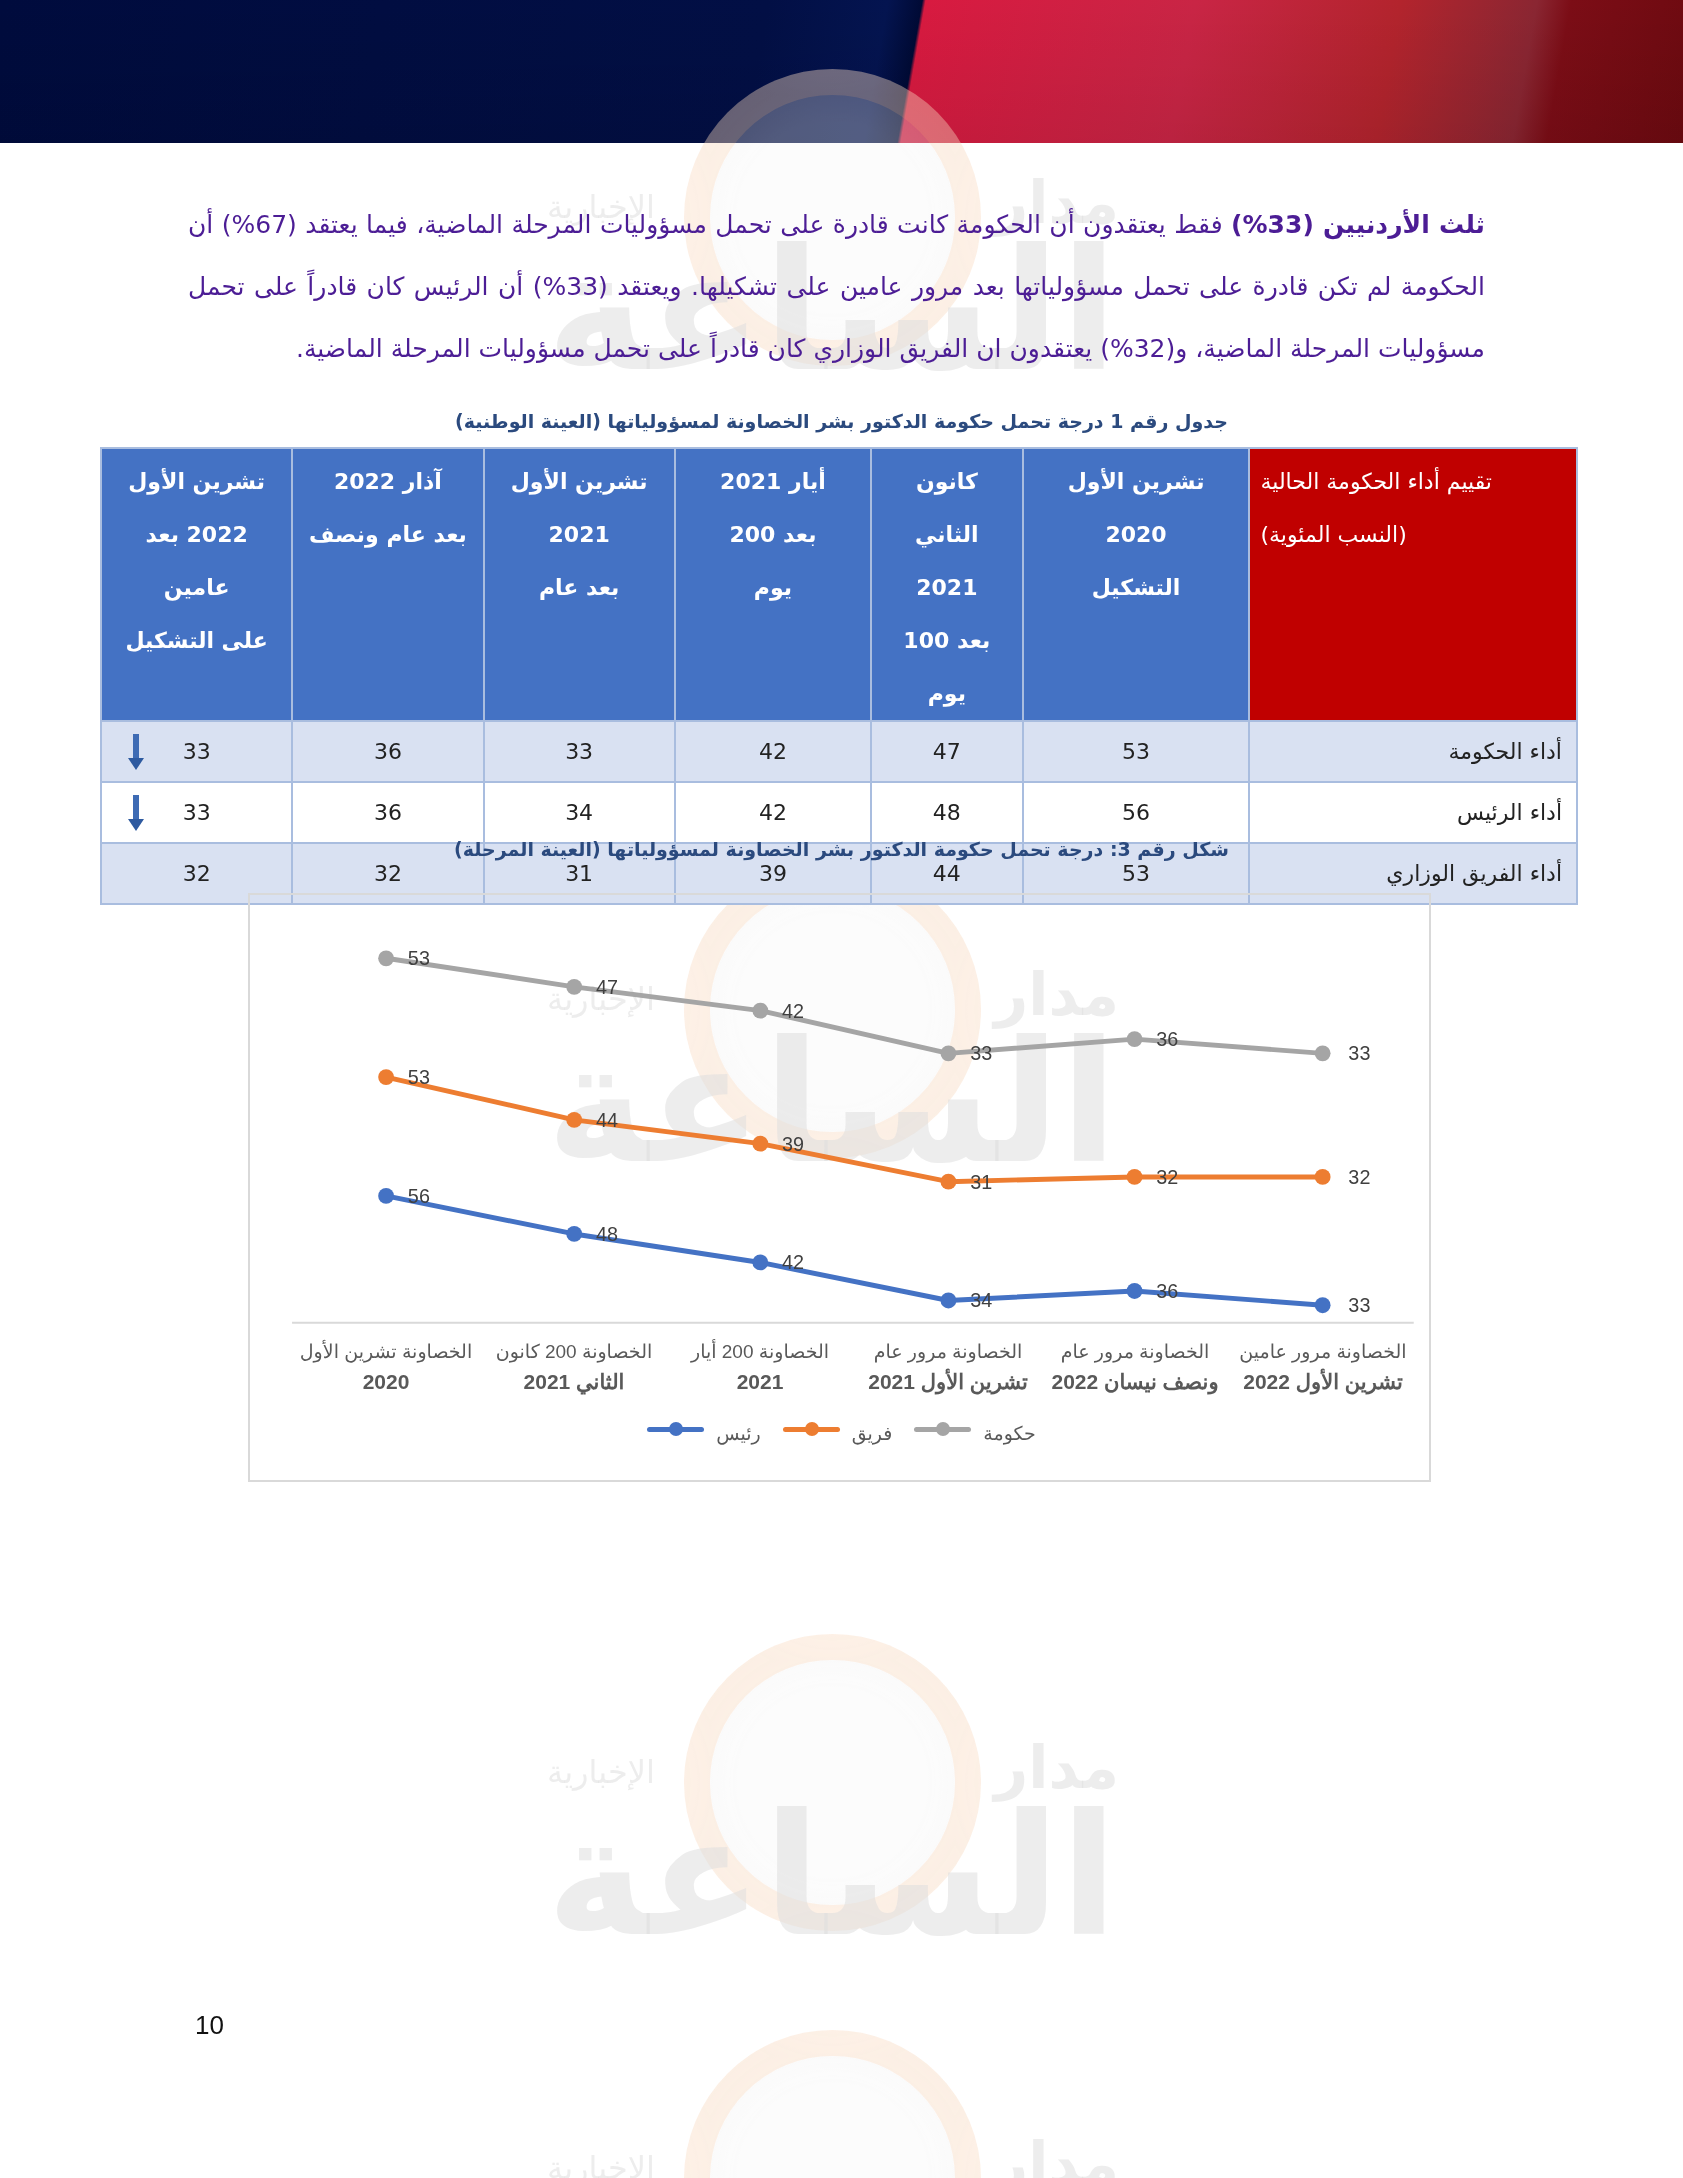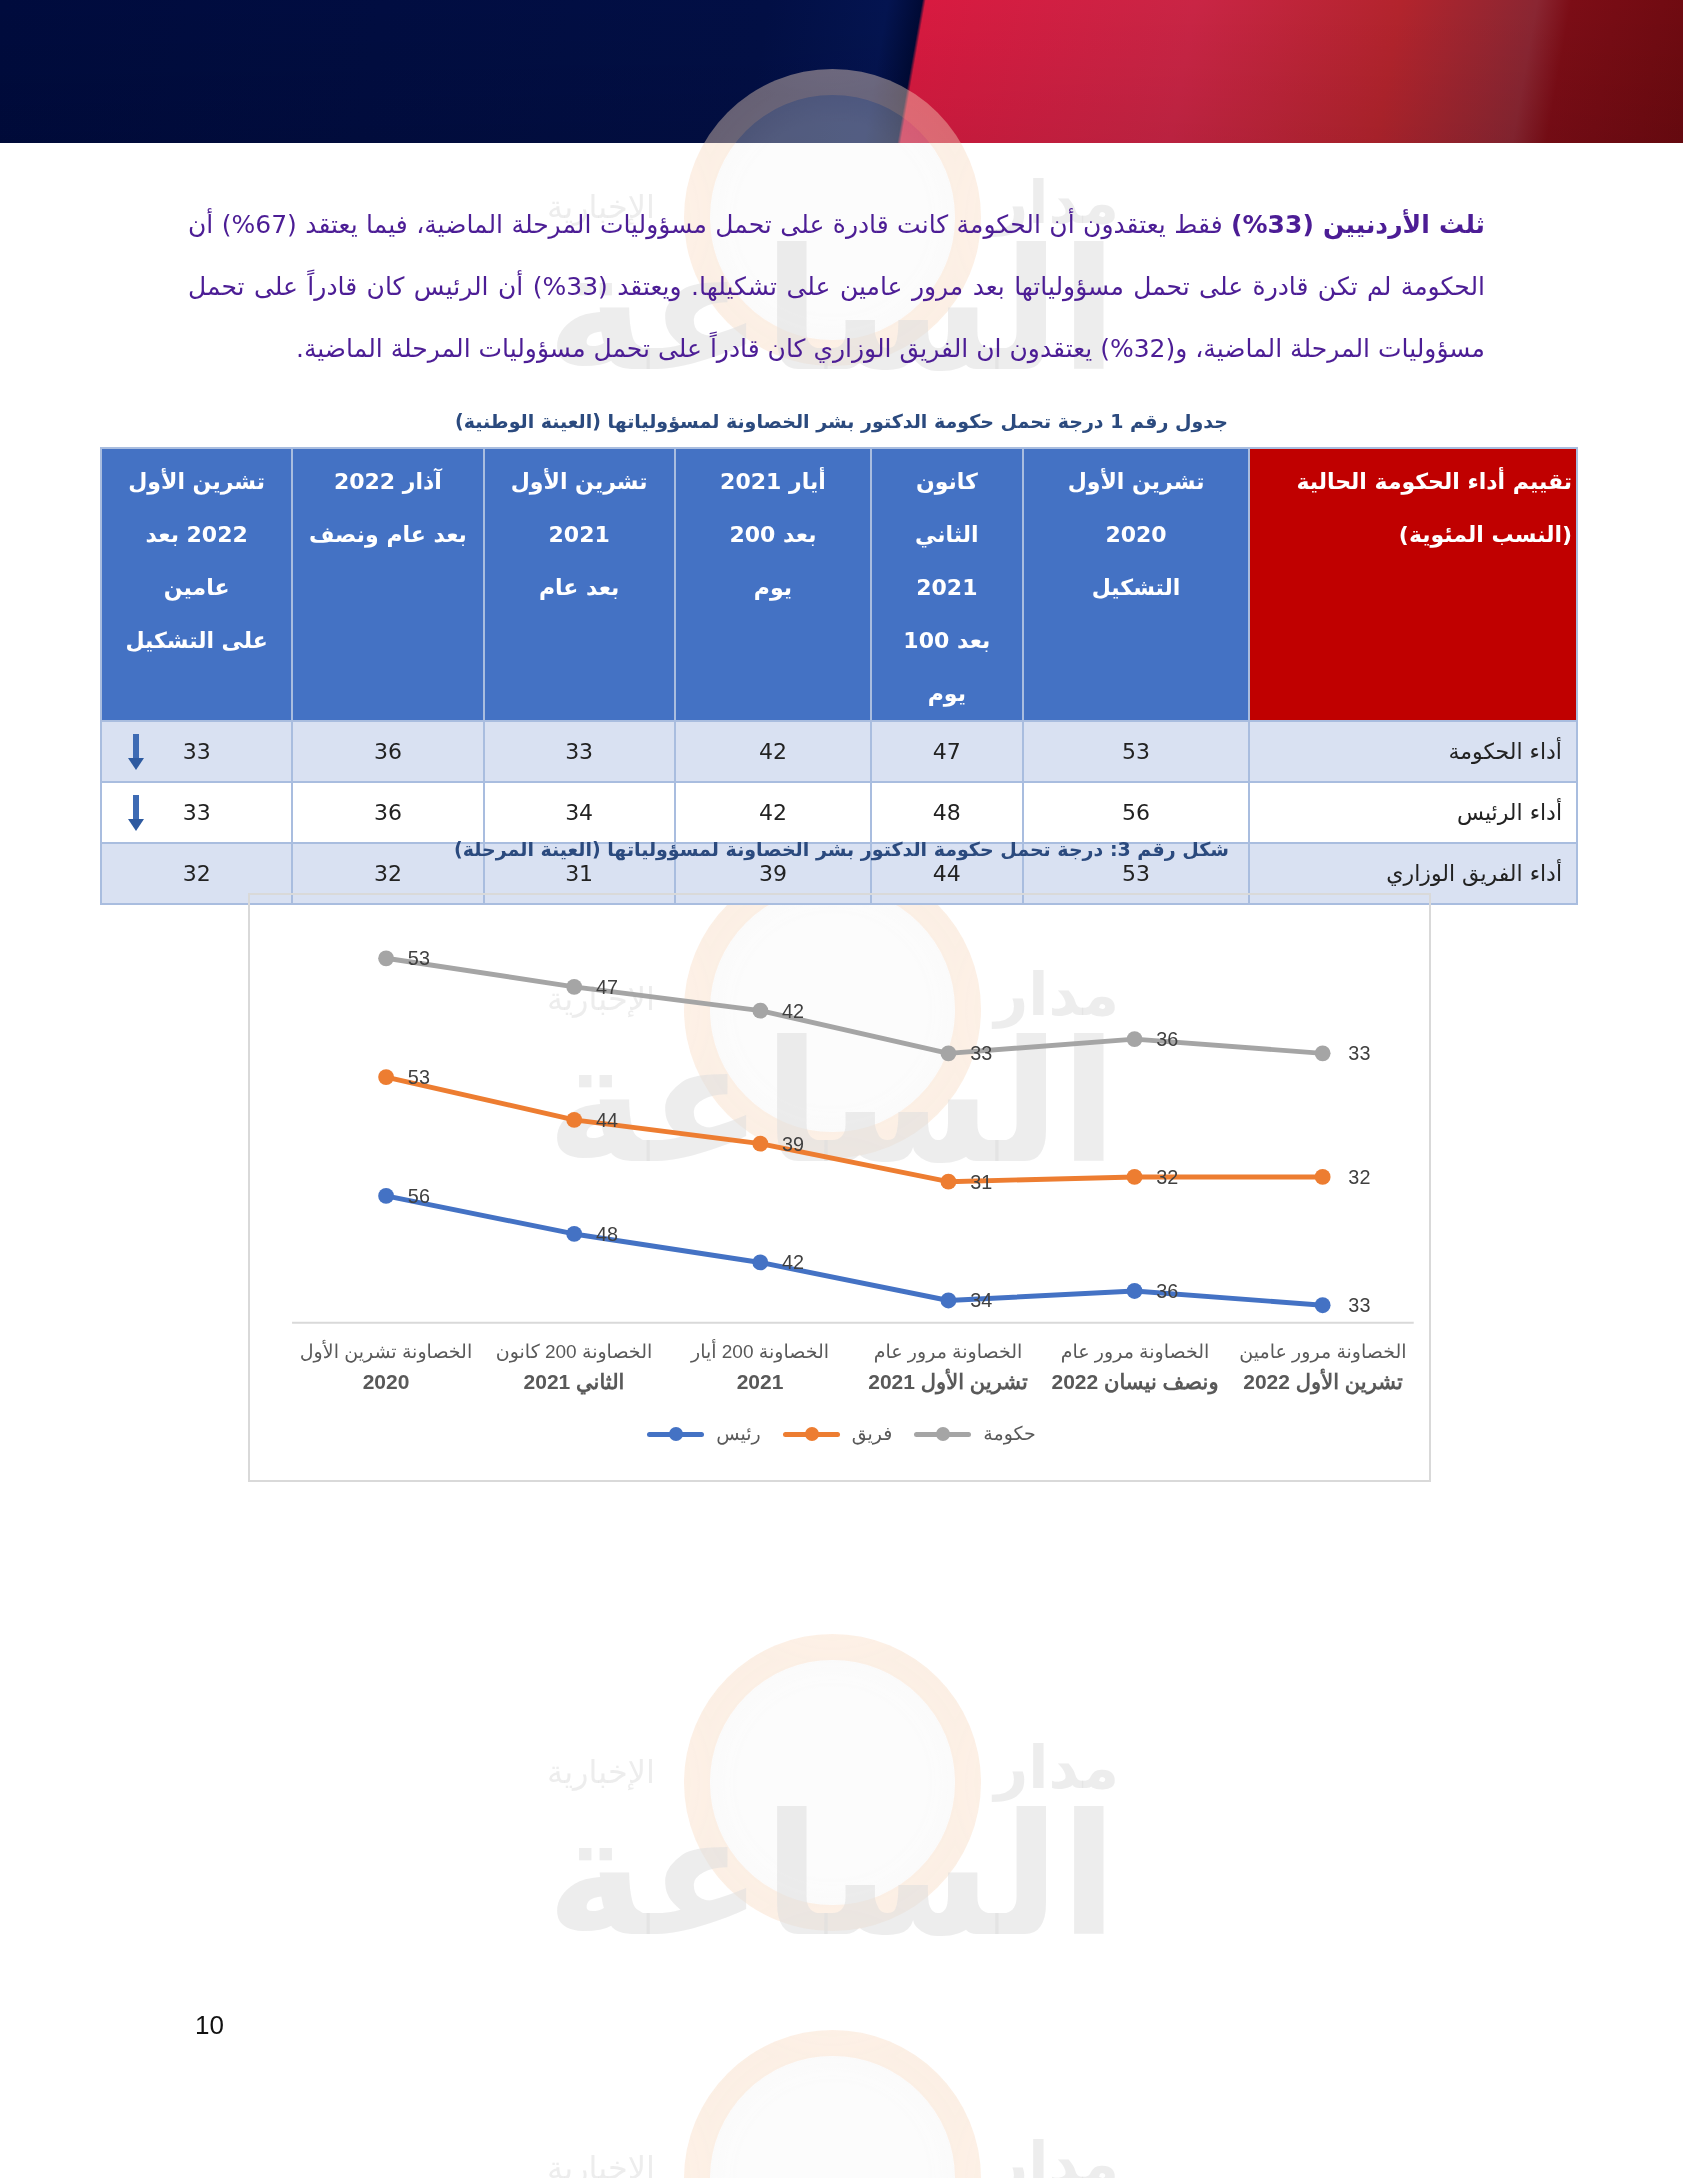--- a/index.html
+++ b/index.html
@@ -44,21 +44,21 @@
   table.data {
     position: absolute; left: 100px; top: 447px; width: 1478px;
     border-collapse: collapse; direction: rtl; table-layout: fixed;
     font-size: 22px;
   }
   table.data th, table.data td { border: 2px solid #a9bddf; }
   table.data th {
     background: #4472c4; color: #ffffff; font-weight: bold; vertical-align: top;
     height: 156px; padding: 6px 10px 0; line-height: 53px; font-size: 22px; text-align: center;
   }
-  table.data th.first { background: #c00000; text-align: right; font-weight: bold; padding-right: 4px; }
+  table.data th.first { background: #c00000; text-align: left; font-weight: normal; padding-right: 4px; }
   table.data td { height: 57px; text-align: center; font-size: 22px; color: #222; position: relative; }
   table.data td.label { text-align: right; padding-right: 14px; }
   table.data tr.odd td { background: #d9e1f2; }
   table.data tr.even td { background: #ffffff; }
   .down-arrow {
     position: absolute; left: 30px; top: 12px; width: 8px; height: 32px;
   }
   .down-arrow::before { content:""; position:absolute; left:1px; top:0; width:6px; height:26px; background:#3e6bb4; }
   .down-arrow::after { content:""; position:absolute; left:-4px; top:24px; border-left:8px solid transparent; border-right:8px solid transparent; border-top:12px solid #2e5aa0; }
   td .val { display:inline-block; }
@@ -71,21 +71,21 @@
   .chart-svg { position:absolute; left:0; top:0; }
   .xlabel {
     position: absolute; direction: rtl; text-align: center; font-family: "Liberation Sans", sans-serif;
     font-size: 19px; color: #595959; line-height: 30px; width: 198px; white-space: nowrap;
   }
   .xlabel b { font-size: 21px; font-weight: bold; color: #595959; }
   .legend {
     position: absolute; left: 0; top: 1422px; width: 1683px; display:flex; justify-content:center; direction: rtl; gap: 22px;
     font-family: "Liberation Sans", sans-serif; font-size: 19px; color: #595959;
   }
-  .legend-item { display:flex; align-items:center; gap: 12px; direction: rtl; }
+  .legend-item { display:flex; align-items:flex-start; gap: 12px; direction: rtl; }
   .legend-swatch { position:relative; width: 57px; height: 14px; }
   .legend-swatch .ln { position:absolute; left:0; top:5px; width:57px; height:5px; border-radius:3px; }
   .legend-swatch .dt { position:absolute; left:22px; top:0; width:14px; height:14px; border-radius:50%; }
 
   .page-number { position:absolute; left: 195px; top: 2010px; font-family:"Liberation Sans", sans-serif; font-size: 26px; color:#111; }
 </style>
 </head>
 <body>
 
 <div class="banner">

